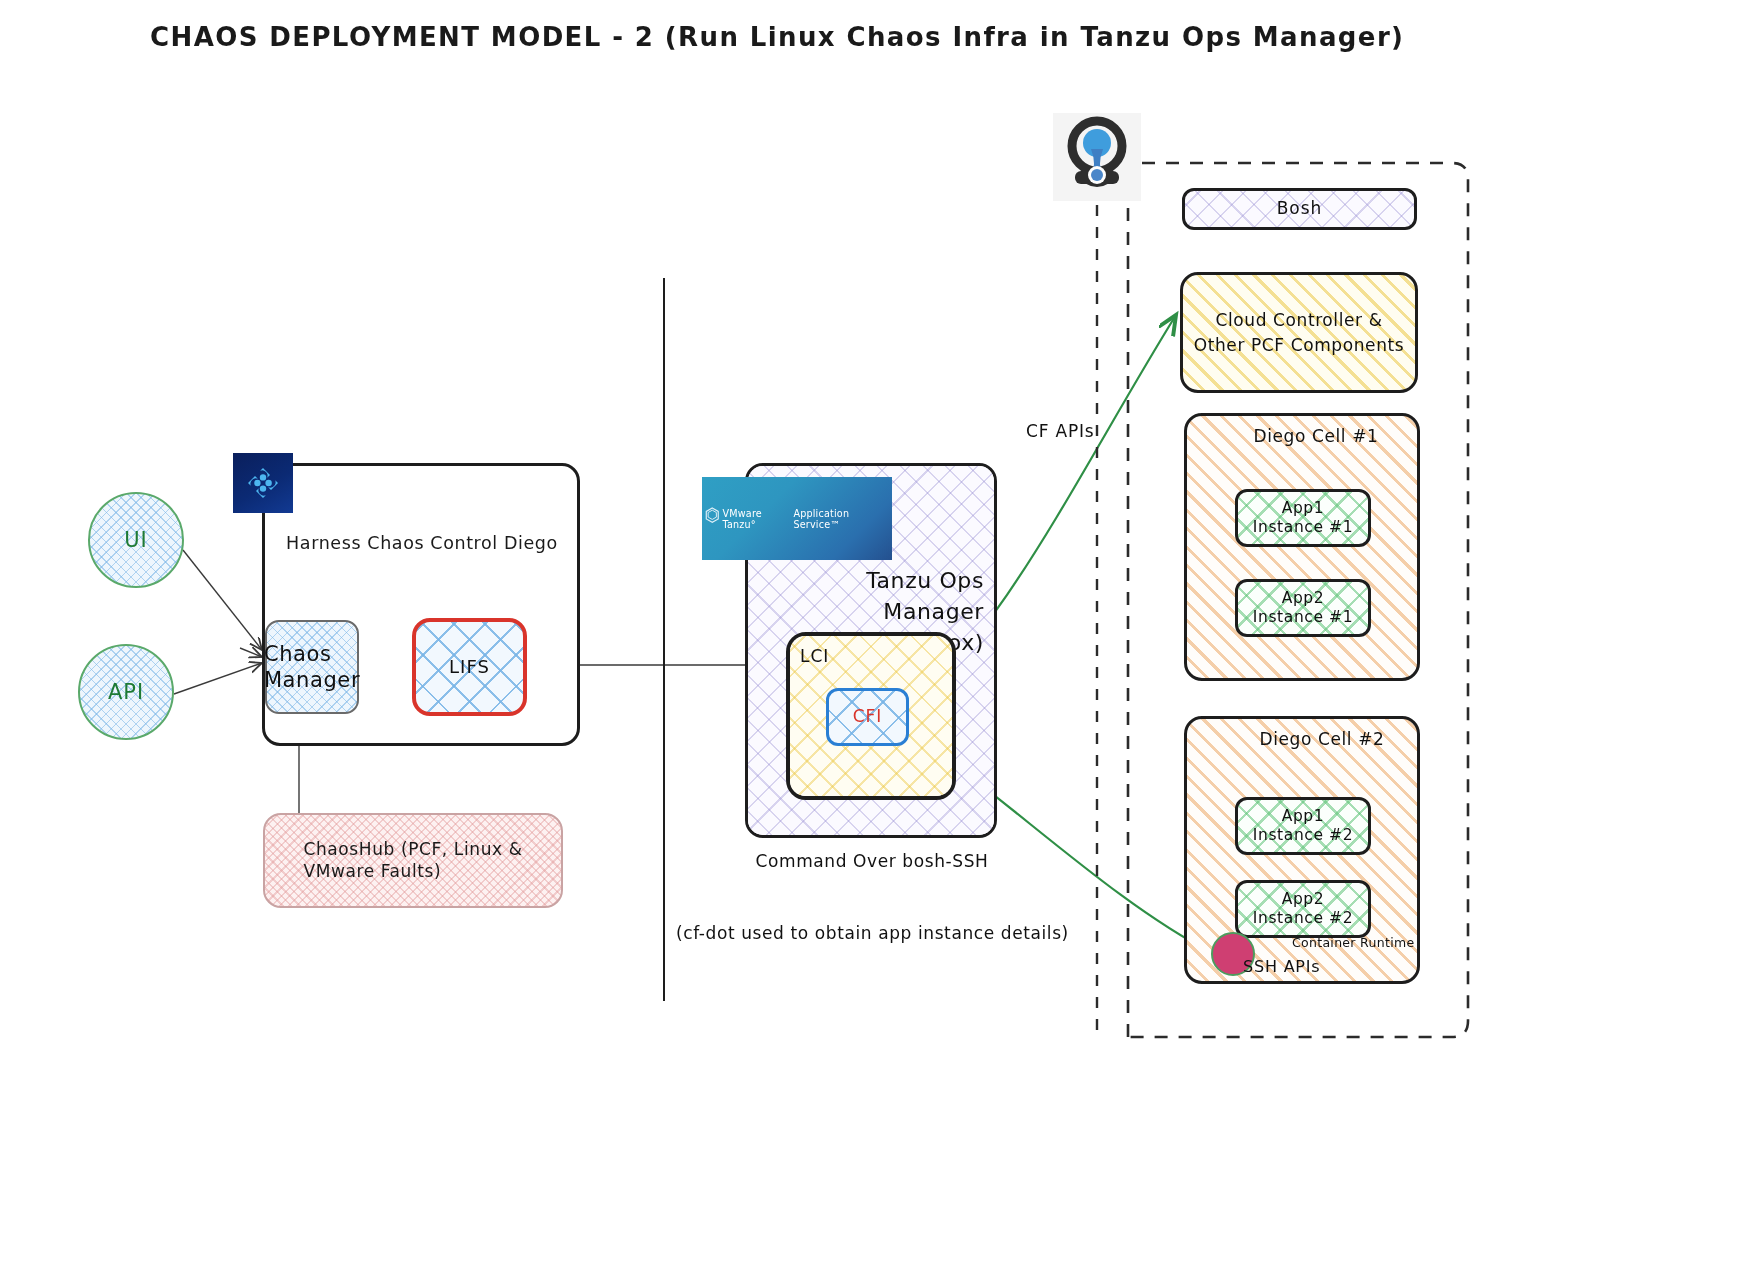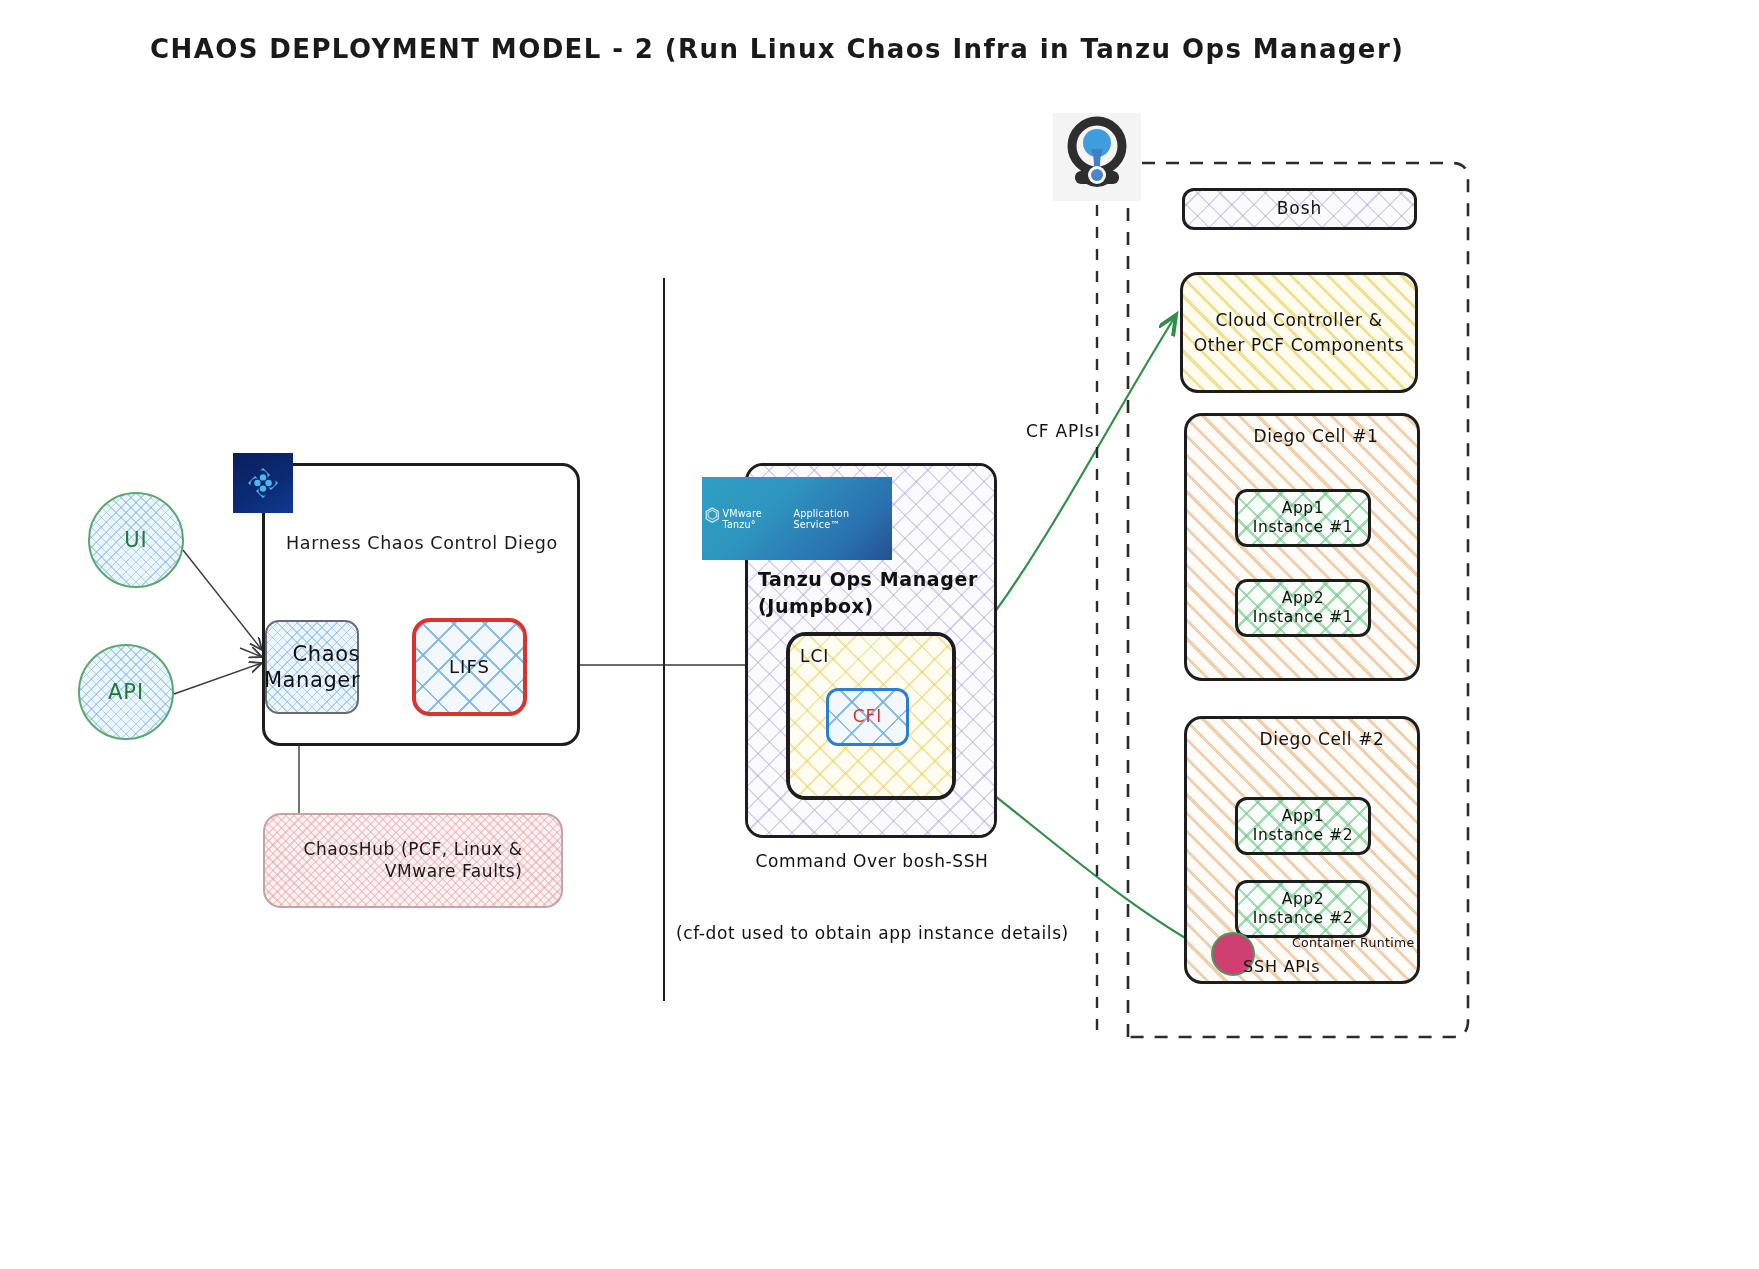--- a/index.html
+++ b/index.html
@@ -25,36 +25,36 @@
   .node { position: absolute; box-sizing: border-box; }
 
   .hand {
     font-family: "DejaVu Sans", sans-serif;
     font-weight: 400;
     letter-spacing: 0.6px;
   }
 
   
   #title {
-    left: 150px; top: 34px;
+    left: 150px; top: 22px;
     font-size: 26px;
     font-weight: 700;
     letter-spacing: 1.4px;
     color: #1a1a1a;
     white-space: nowrap;
   }
 
   
   .rbox {
     border: 3px solid #1d1d1d;
     border-radius: 16px;
     display: flex;
     align-items: center;
     justify-content: center;
-    text-align: right;
+    text-align: left;
     line-height: 1.25;
   }
 
   
   .fill-bluegrid {
     background-color: #eef6fd;
     background-image:
       repeating-linear-gradient(45deg, rgba(120,180,230,.55) 0 1px, transparent 1px 7px),
       repeating-linear-gradient(-45deg, rgba(120,180,230,.55) 0 1px, transparent 1px 7px);
   }
@@ -154,22 +154,22 @@
     display:flex; flex-direction:row; align-items:center; justify-content:center;
     color: #ffffff;
   }
   #tanzu-logo .tz-l1 { font-size: 9.6px; letter-spacing: .2px; }
   #tanzu-logo .tz-l2 { font-size: 9.6px; letter-spacing: .2px; }
   #tops {
     left: 745px; top: 463px; width: 252px; height: 375px;
     border: 3px solid #1d1d1d; border-radius: 18px;
   }
   #tops-label {
-    left: 758px; top: 566px; width: 226px; text-align: left;
-    font-size: 19px; line-height: 1.4; font-weight: bold;
+    left: 758px; top: 566px; width: 226px; text-align: right;
+    font-size: 22px; line-height: 1.4;
   }
   #lci {
     left: 786px; top: 632px; width: 170px; height: 168px;
     border: 4px solid #1d1d1d; border-radius: 20px;
   }
   #lci-label { left: 800px; top: 646px; font-size: 17px; letter-spacing: 1px; }
   #cfi {
     left: 826px; top: 688px; width: 83px; height: 58px;
     border: 3px solid #2a7fd4; border-radius: 12px;
     color: #d9342b; font-size: 17px; letter-spacing: 1px;

